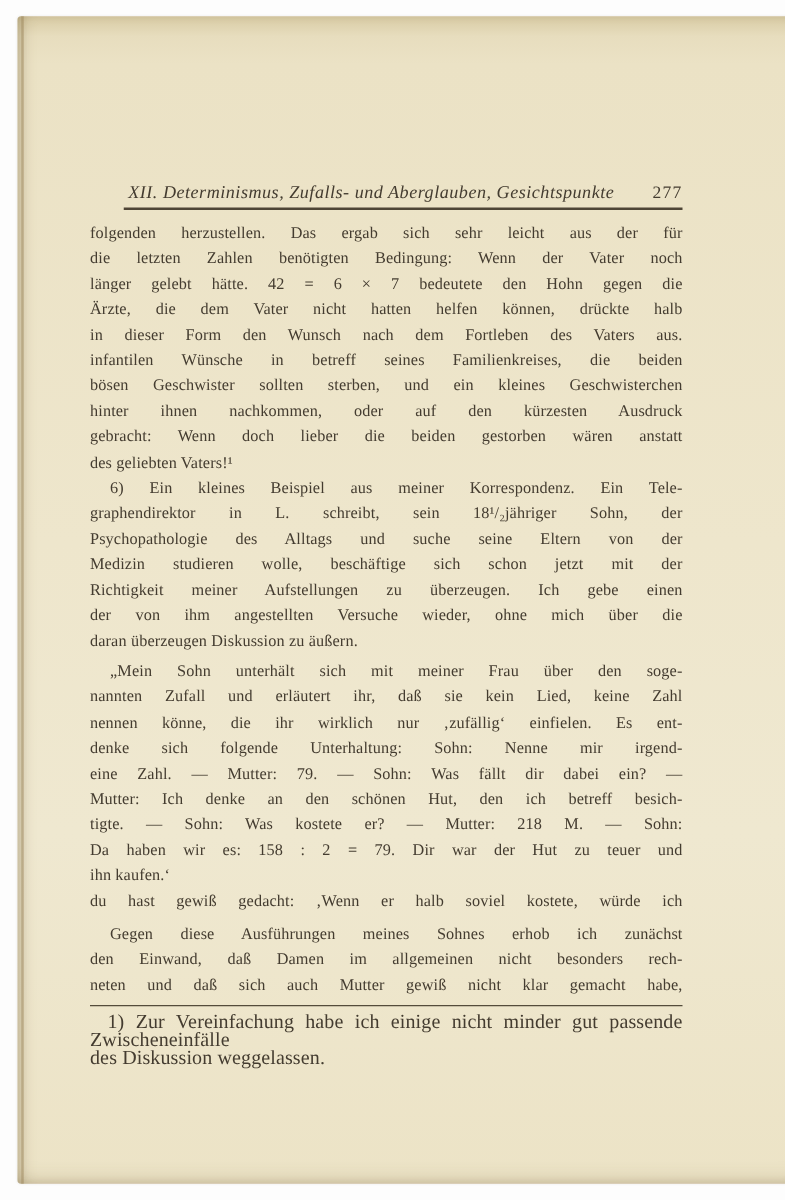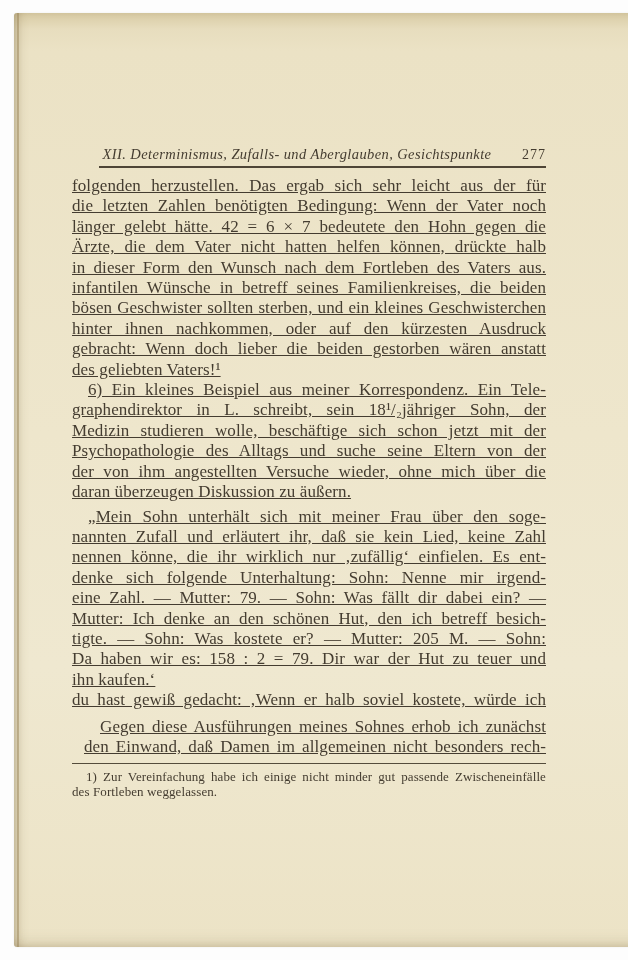--- a/index.html
+++ b/index.html
@@ -28,29 +28,29 @@
   .column { position:absolute; left:58px; top:0; width:474px; }
   .running-header {
     margin-top:86px; display:flex; align-items:baseline;
     font-style:italic; font-size:14.5px; letter-spacing:.4px;
     color:var(--ink, #4a4134);
   }
   .rh-title { flex:1; text-align:center; }
   .rh-num { font-style:normal; font-size:14px; letter-spacing:1px;margin-top:48px; }
   .header-rule { height:2px; background:#4e4536; margin-top:3px; margin-left:27px; }
   .body-text {
-    margin-top:8px; font-size:17px; line-height:20.4px;
-    color:var(--ink, #443c30); letter-spacing:.1px;text-decoration:underline;
+    margin-top:8px; font-size:13px; line-height:20.4px;
+    color:var(--ink, #443c30); letter-spacing:.1px;
   }
   .line { text-align:justify; text-align-last:justify; text-justify:inter-word; }
   .line.left-last { text-align-last:left; }
   .line.first-indent { text-indent:16px; }
   .fn-rule { height:1px; background:#544c3b; margin-top:6px; }
   .footnote {
-    margin-top:6px; font-size:13px; line-height:14.5px;
+    margin-top:6px; font-size:16px; line-height:14.5px;
     color:var(--ink, #443c30); letter-spacing:.1px;
   }
   .footnote .line.first-indent { text-indent:14px; }
 </style>
 </head>
 <body>
 
 <div class="scan">
   <div class="column">
     <div class="running-header">
@@ -67,41 +67,43 @@
           <div class="line">in dieser Form den Wunsch nach dem Fortleben des Vaters aus.</div>
           <div class="line">infantilen Wünsche in betreff seines Familienkreises, die beiden</div>
           <div class="line">bösen Geschwister sollten sterben, und ein kleines Geschwisterchen</div>
           <div class="line">hinter ihnen nachkommen, oder auf den kürzesten Ausdruck</div>
           <div class="line">gebracht: Wenn doch lieber die beiden gestorben wären anstatt</div>
           <div class="line left-last">des geliebten Vaters!¹</div>
         </div>
         <div class="para">
           <div class="line first-indent">6) Ein kleines Beispiel aus meiner Korrespondenz. Ein Tele-</div>
           <div class="line">graphendirektor in L. schreibt, sein 18¹/₂jähriger Sohn, der</div>
+          <div class="line">Psychopathologie des Alltags und suche seine Eltern von der</div>
           <div class="line">Medizin studieren wolle, beschäftige sich schon jetzt mit der</div>
-          <div class="line">Psychopathologie des Alltags und suche seine Eltern von der</div>
+          <div class="line">Richtigkeit meiner Aufstellungen zu überzeugen. Ich gebe einen</div>
           <div class="line">der von ihm angestellten Versuche wieder, ohne mich über die</div>
           <div class="line left-last">daran überzeugen Diskussion zu äußern.</div>
         </div>
         <div class="para" style="margin-top: 4px;">
           <div class="line first-indent">„Mein Sohn unterhält sich mit meiner Frau über den soge-</div>
           <div class="line">nannten Zufall und erläutert ihr, daß sie kein Lied, keine Zahl</div>
           <div class="line">nennen könne, die ihr wirklich nur ‚zufällig‘ einfielen. Es ent-</div>
           <div class="line">denke sich folgende Unterhaltung: Sohn: Nenne mir irgend-</div>
           <div class="line">eine Zahl. — Mutter: 79. — Sohn: Was fällt dir dabei ein? —</div>
           <div class="line">Mutter: Ich denke an den schönen Hut, den ich betreff besich-</div>
-          <div class="line">tigte. — Sohn: Was kostete er? — Mutter: 205 M. — Sohn:</div>
+          <div class="line">tigte. — Sohn: Was kostete er? — Mutter: 218 M. — Sohn:</div>
           <div class="line">Da haben wir es: 158 : 2 = 79. Dir war der Hut zu teuer und</div>
           <div class="line left-last">ihn kaufen.‘</div>
           <div class="line">du hast gewiß gedacht: ‚Wenn er halb soviel kostete, würde ich</div>
         </div>
-        <div class="para" style="margin-top: 6px; margin-left: 12px;">
+        <div class="para" style="margin-top: 6px;">
           <div class="line first-indent">Gegen diese Ausführungen meines Sohnes erhob ich zunächst</div>
           <div class="line">den Einwand, daß Damen im allgemeinen nicht besonders rech-</div>
+          <div class="line">neten und daß sich auch Mutter gewiß nicht klar gemacht habe,</div>
         </div>
       </div>
     <div class="fn-rule"></div>
     <div class="footnote" id="footnote">
         <div class="line first-indent">1) Zur Vereinfachung habe ich einige nicht minder gut passende Zwischeneinfälle</div>
-        <div class="line left-last">des Fortleben weggelassen.</div>
+        <div class="line left-last">des Diskussion weggelassen.</div>
       </div>
   </div>
 </div>
 
 </body></html>

